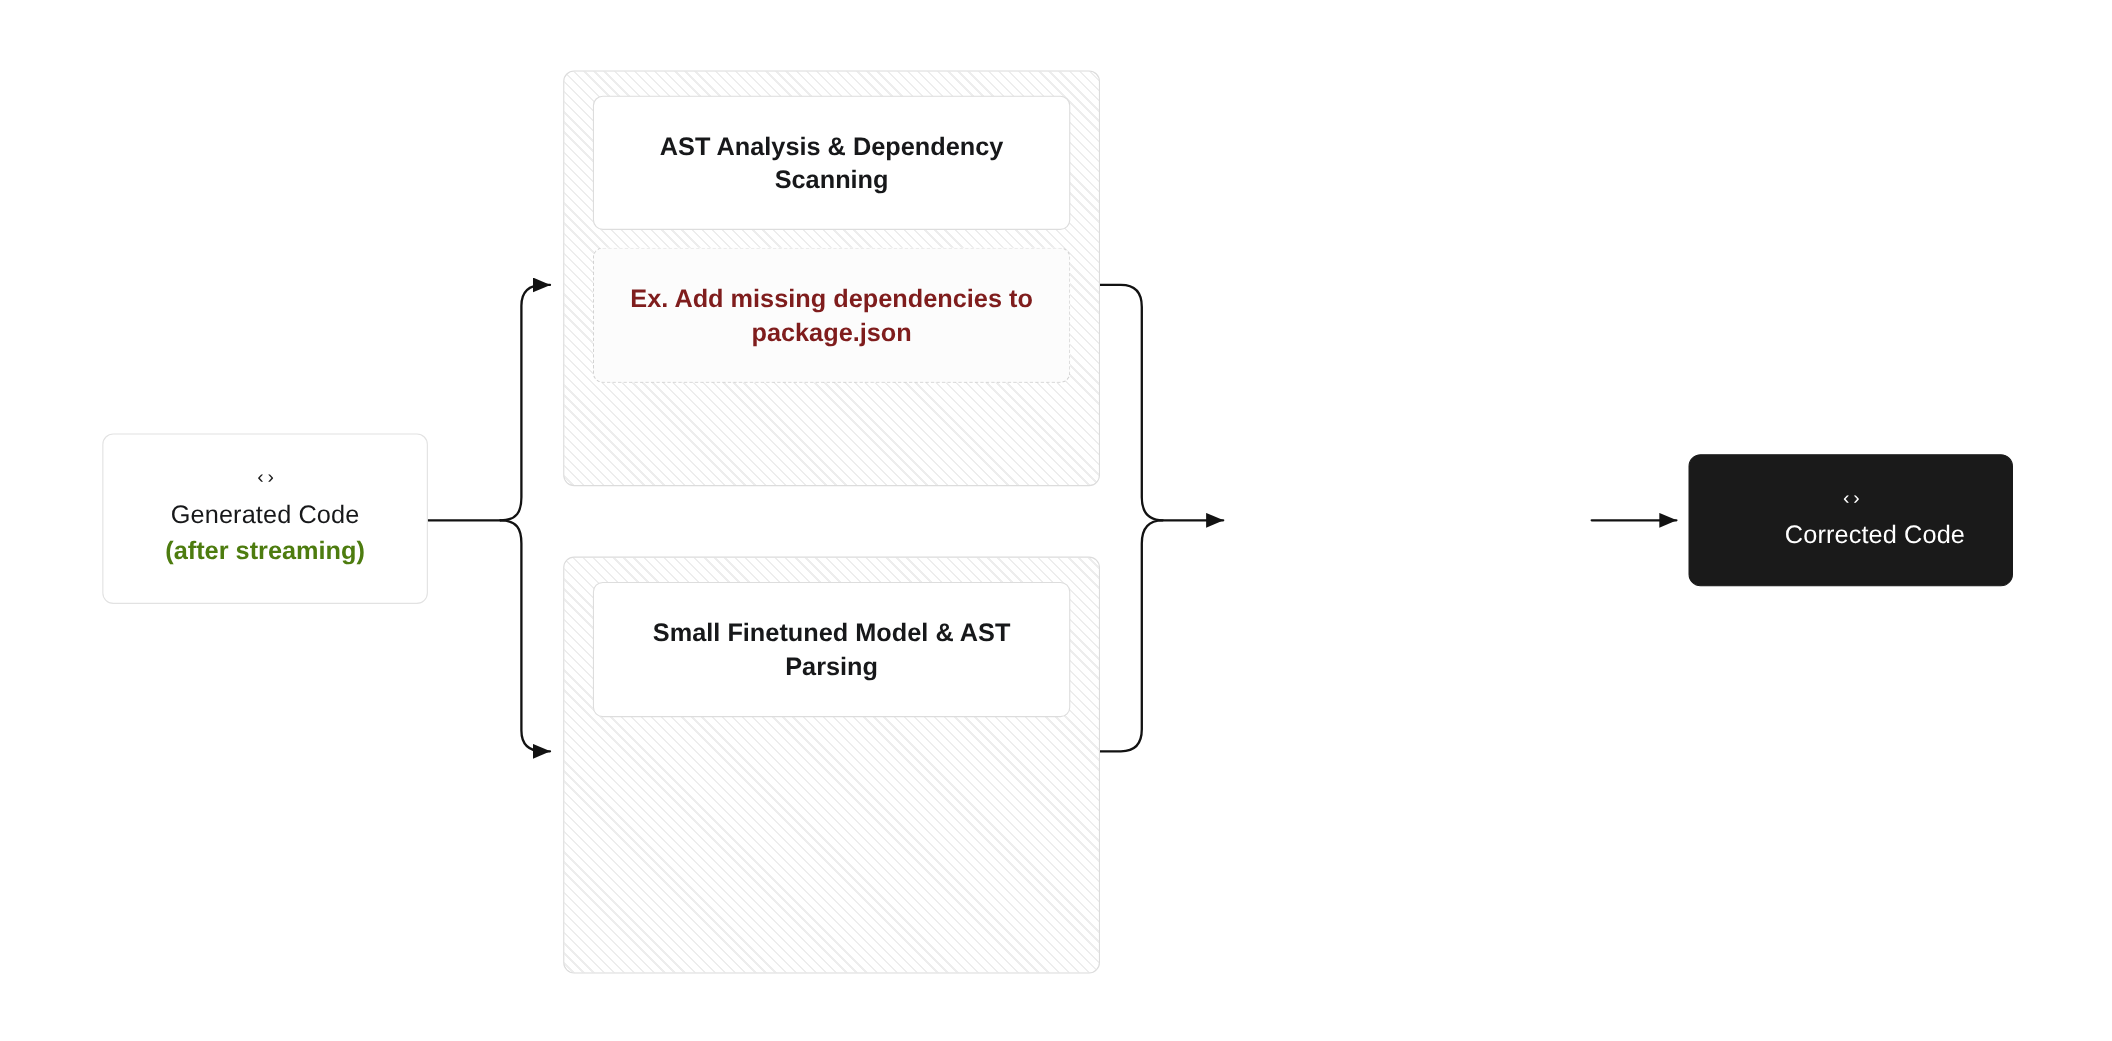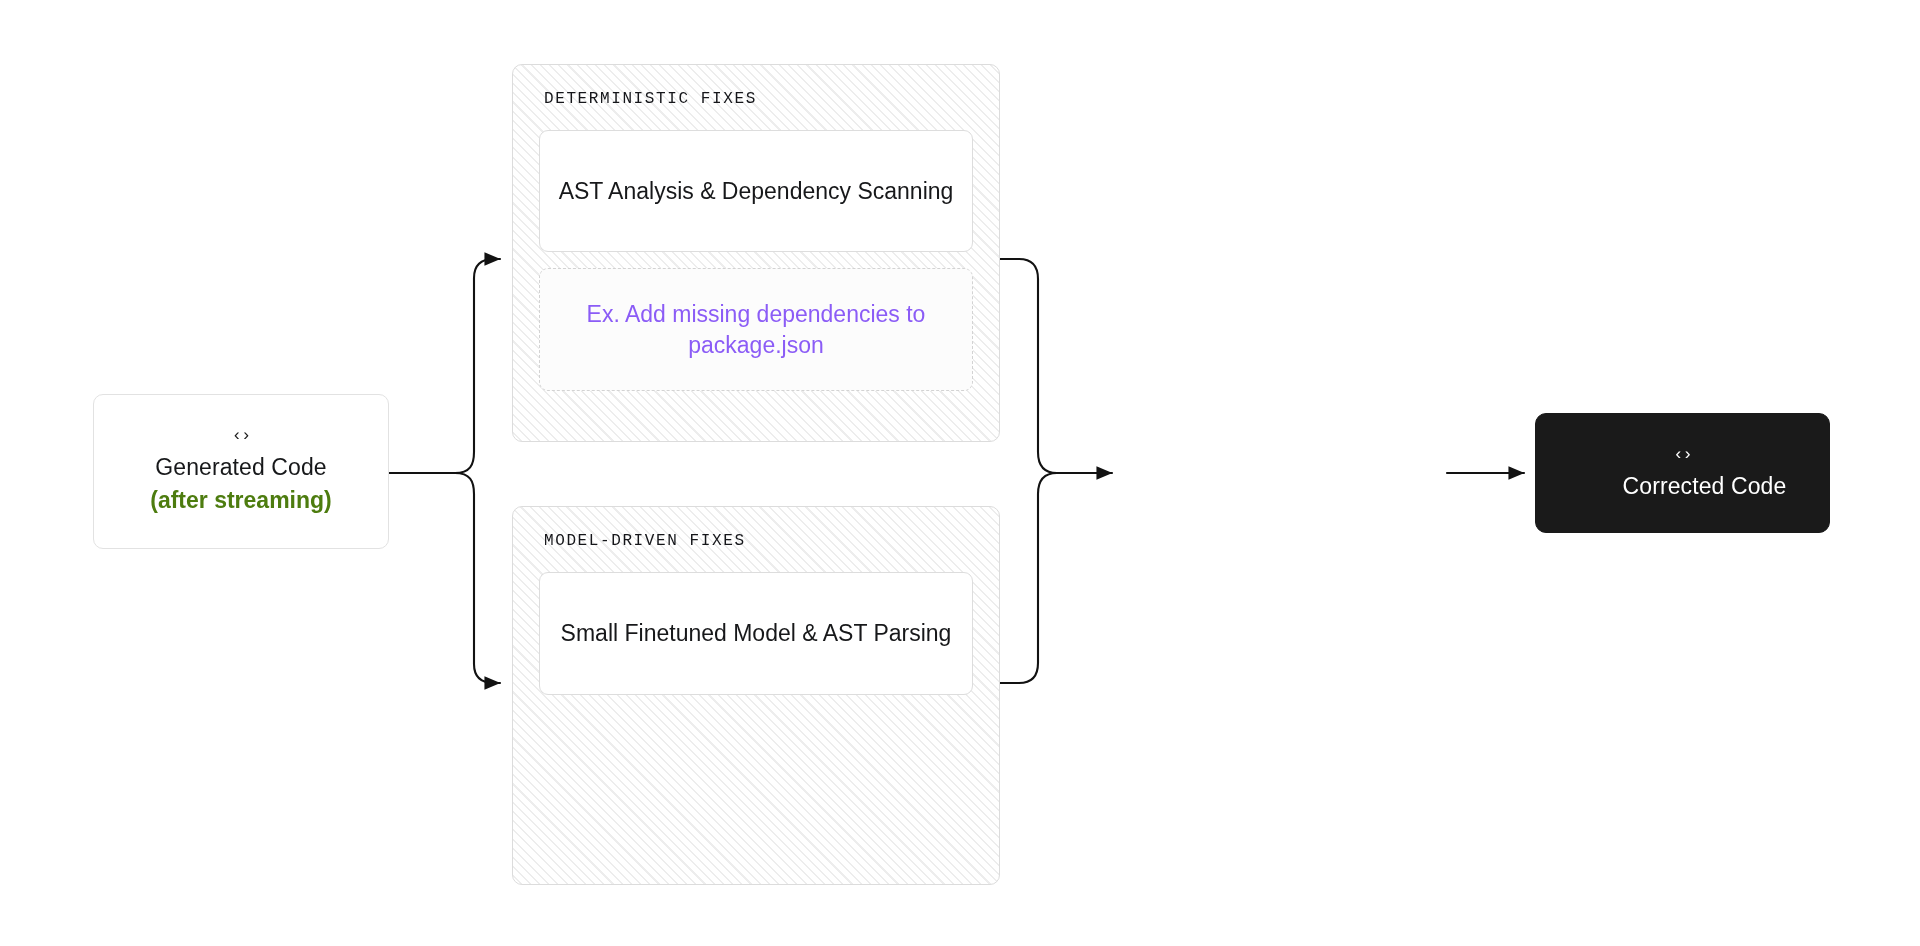--- a/index.html
+++ b/index.html
@@ -133,26 +133,27 @@
     border: 1px solid #dddddd;
     border-radius: 9px;
     display: flex;
     align-items: center;
     justify-content: center;
     text-align: center;
     font-size: 23px;
     line-height: 1.32;
     color: #17181a;
     padding: 10px 12px;
+    font-weight: bold;
   }
 
   .card.example {
     background: #fcfcfc;
     border: 1px dashed #d3d3d3;
-    color: #8b5cf6;
+    color: #7f1d1d;
   }
 
   #panel-deterministic {
     left: 512px;
     top: 64px;
     width: 488px;
     height: 378px;
   }
   #panel-deterministic .card.main { height: 122px; margin-bottom: 16px; }
   #panel-deterministic .card.example { height: 123px; }
@@ -194,27 +195,25 @@
     </g>
   </svg>
 
   <div class="node" id="node-generated">
     <div class="node-icon">‹›</div>
     <div class="node-title">Generated Code</div>
     <div class="node-sub">(after streaming)</div>
   </div>
 
   <div class="panel" id="panel-deterministic">
-    <div class="panel-title">DETERMINISTIC FIXES</div>
     <div class="card main">AST Analysis &amp; Dependency Scanning</div>
     <div class="card example">Ex. Add missing dependencies to package.json</div>
   </div>
 
   <div class="panel" id="panel-model">
-    <div class="panel-title">MODEL-DRIVEN FIXES</div>
     <div class="card main">Small Finetuned Model &amp; AST Parsing</div>
   </div>
 
 
   <div class="node" id="node-corrected">
     <div class="node-icon">‹›</div>
     <div class="node-title">Corrected Code</div>
   </div>
 
 </div>

